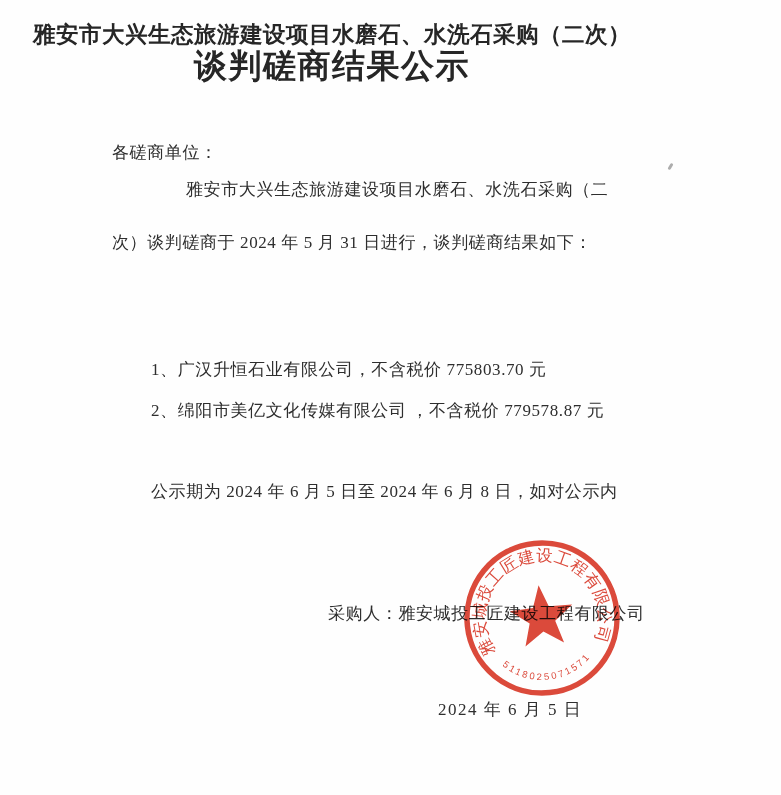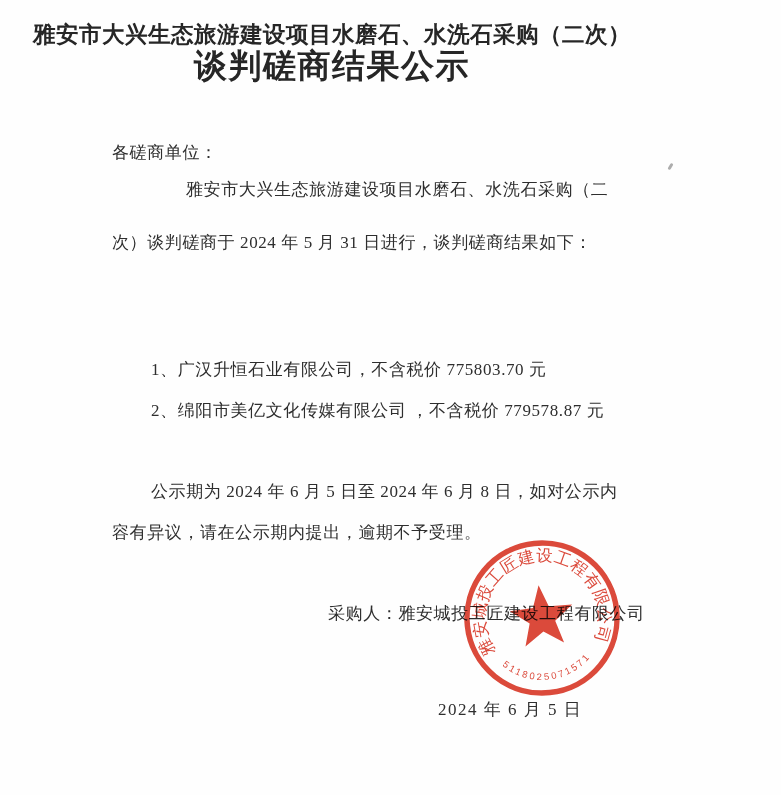--- a/index.html
+++ b/index.html
@@ -89,21 +89,20 @@
 
   <div class="doc-title line1">雅安市大兴生态旅游建设项目水磨石、水洗石采购（二次）</div>
   <div class="doc-title line2">谈判磋商结果公示</div>
 
   <div class="line l0">各磋商单位：</div>
   <div class="line l1">雅安市大兴生态旅游建设项目水磨石、水洗石采购（二</div>
   <div class="line l2">次）谈判磋商于 2024 年 5 月 31 日进行，谈判磋商结果如下：</div>
   <div class="line l5">1、广汉升恒石业有限公司，不含税价 775803.70 元</div>
   <div class="line l6">2、绵阳市美亿文化传媒有限公司 ，不含税价 779578.87 元</div>
   <div class="line l8">公示期为 2024 年 6 月 5 日至 2024 年 6 月 8 日，如对公示内</div>
-  <div class="line l9">容有异议，请在公示期内提出，逾期不予受理。</div>
 
   <div class="line purchaser">采购人：雅安城投工匠建设工程有限公司</div>
   <div class="line datestamp">2024 年 6 月 5 日</div>
 
   <div class="speck"></div>
 
   <div class="seal">
     <svg viewBox="-85 -85 170 170" xmlns="http://www.w3.org/2000/svg">
       <g fill="none" stroke="none">
         <circle cx="0" cy="0" r="75" stroke="#d93a2a" stroke-width="5.5"></circle>

